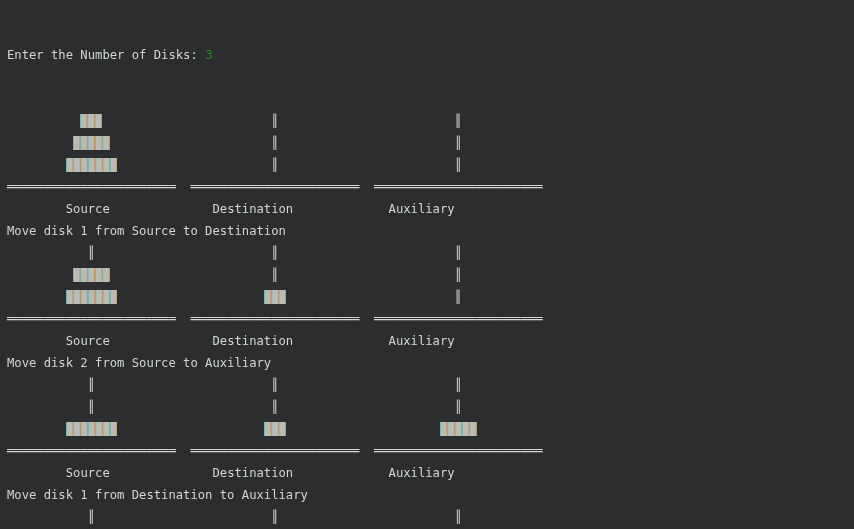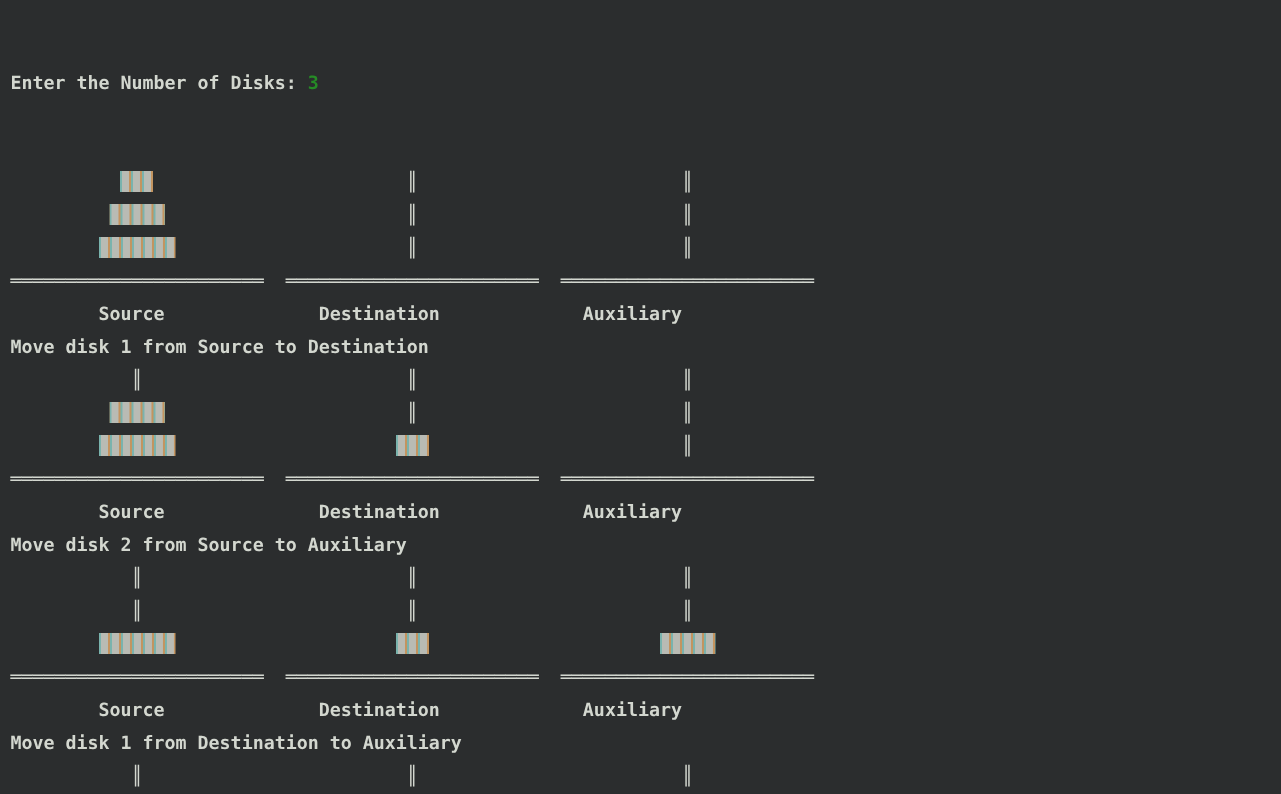--- a/index.html
+++ b/index.html
@@ -15,21 +15,20 @@
   .terminal {
     box-sizing: border-box;
     width: 854px;
     height: 529px;
     padding-left: 7px;
     font-family: "DejaVu Sans Mono", monospace;
     font-size: 12.2px;
     line-height: 22px;
     color: var(--fg, #d3d7cf);
     white-space: pre;
-    font-weight: bold;
   }
   .line {
     height: 22px;
     white-space: pre;
   }
   .green {
     color: var(--green, #268b26);
   }
   .peg, .base-bar, .rod-label, .msg {
     color: var(--fg, #d3d7cf);

